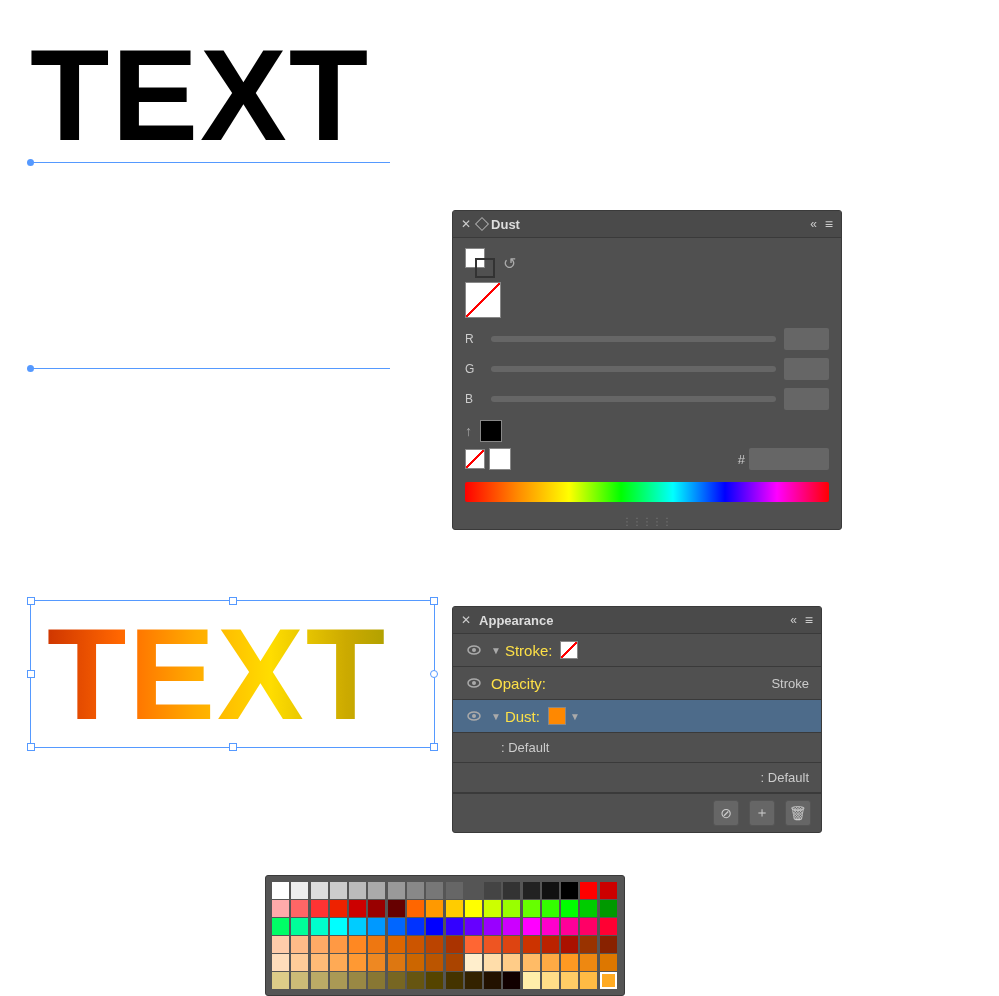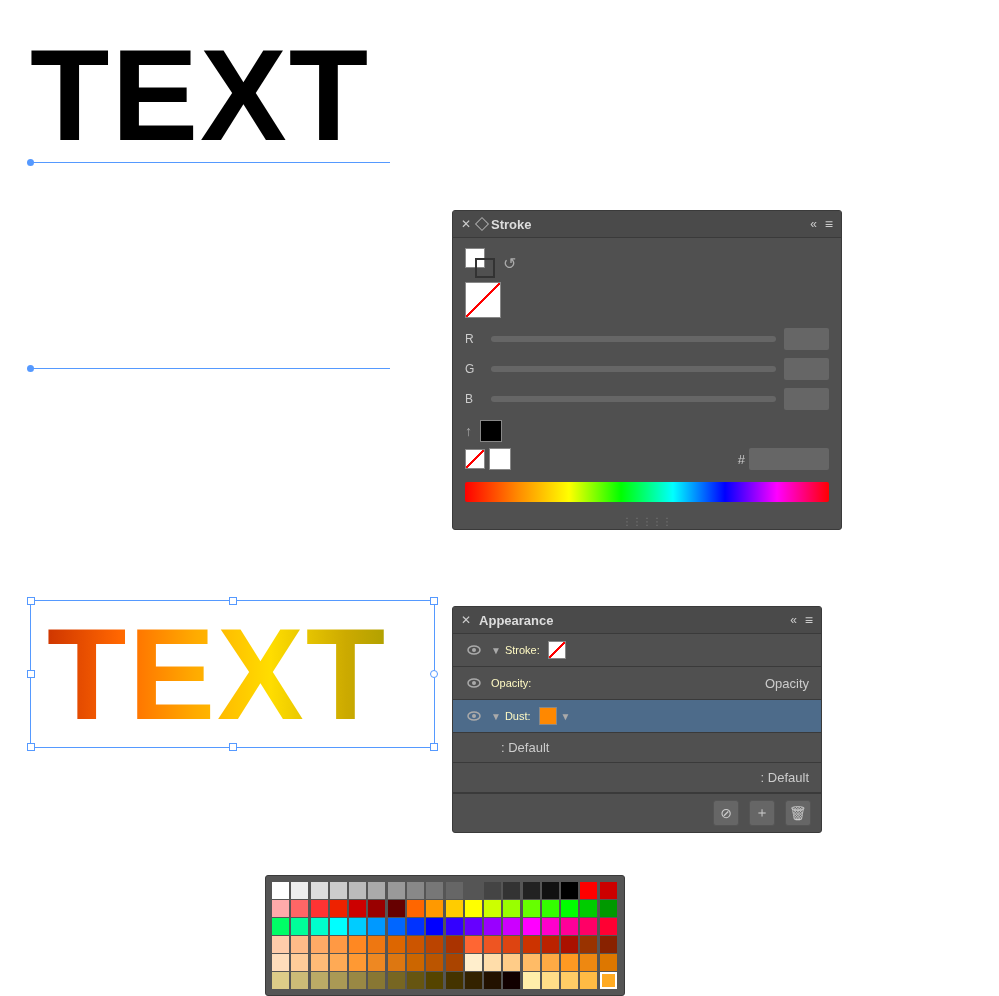--- a/index.html
+++ b/index.html
@@ -379,22 +379,22 @@
       width: 16px;
       height: 16px;
     }
     .expand-arrow {
       color: #aaa;
       font-size: 10px;
       margin-right: 4px;
       cursor: pointer;
     }
     .app-row-label {
-      color: #fef9c3;
-      font-size: 11px;
+      color: #fde047;
+      font-size: 15px;
     }
     .none-indicator {
       width: 18px;
       height: 18px;
       background: white;
       border: 1px solid #888;
       position: relative;
       margin-left: 8px;
     }
     .none-indicator::after {
@@ -517,21 +517,21 @@
 <div class="middle-baseline">
   <div class="middle-baseline-dot"></div>
 </div>
 
 <div class="color-panel">
   <div class="panel-header">
     <div class="panel-header-left">
       <span class="panel-close-btn">✕</span>
       <span class="panel-title">
         <span class="diamond-icon"></span>
-        <span>Stroke</span>
+        <span>Dust</span>
       </span>
     </div>
     <div style="display:flex;gap:8px;align-items:center;">
       <span class="panel-collapse-btn">«</span>
       <span class="panel-menu-btn">≡</span>
     </div>
   </div>
   <div class="color-panel-body">
 
     <div class="color-tools-row">
@@ -623,21 +623,21 @@
     </div>
 
     <div class="app-row">
       <div class="eye-icon">
         <svg viewBox="0 0 16 12" fill="none" stroke="#aaa" stroke-width="1.5">
           <ellipse cx="8" cy="6" rx="6" ry="4"></ellipse>
           <circle cx="8" cy="6" r="2" fill="#aaa" stroke="none"></circle>
         </svg>
       </div>
       <span class="app-row-label">Opacity:</span>
-      <span class="default-label">Opacity</span>
+      <span class="default-label">Stroke</span>
     </div>
 
     <div class="app-row selected">
       <div class="eye-icon">
         <svg viewBox="0 0 16 12" fill="none" stroke="#aaa" stroke-width="1.5">
           <ellipse cx="8" cy="6" rx="6" ry="4"></ellipse>
           <circle cx="8" cy="6" r="2" fill="#aaa" stroke="none"></circle>
         </svg>
       </div>
       <span class="expand-arrow">▼</span>

